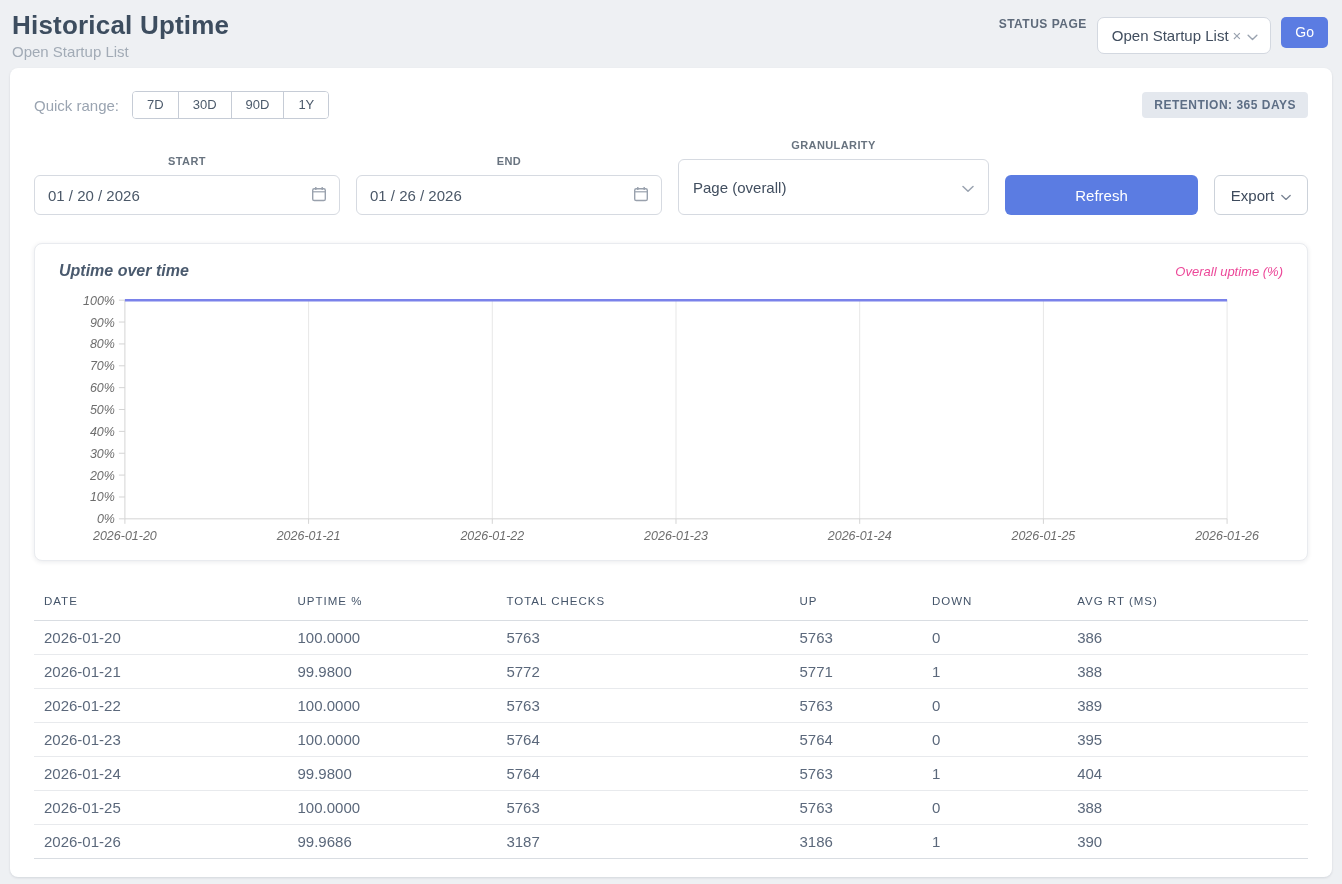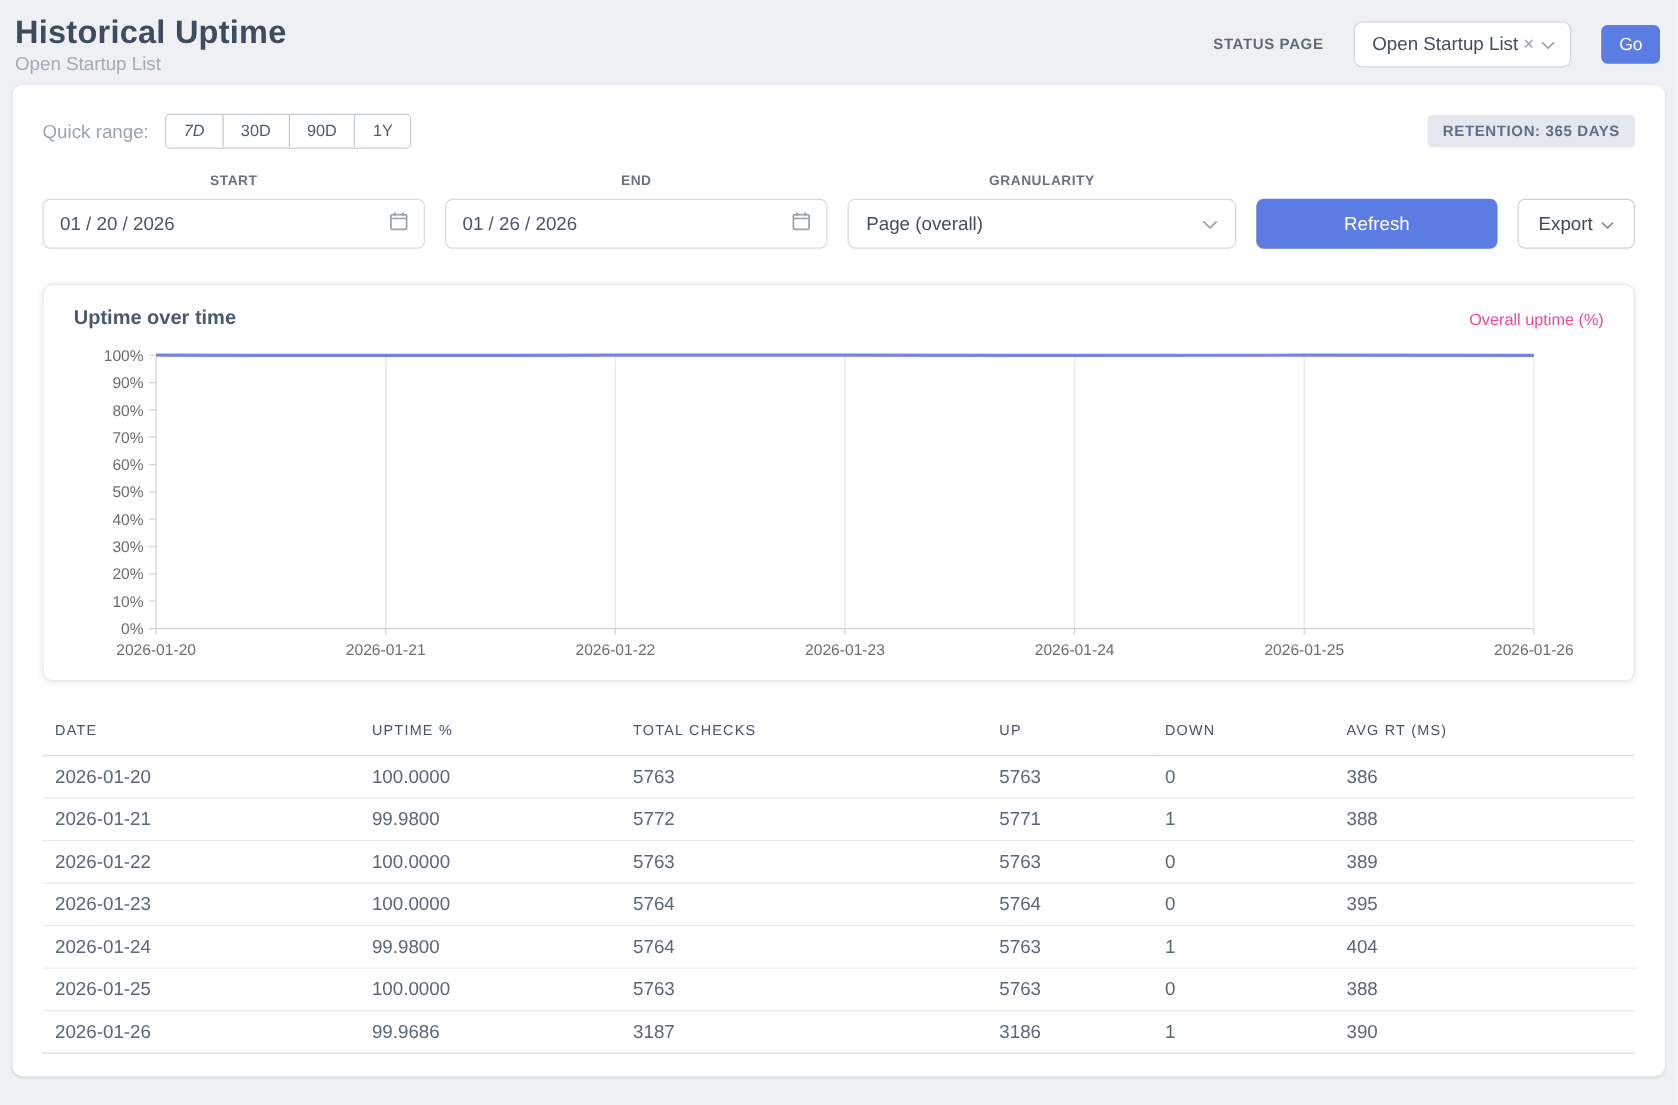--- a/index.html
+++ b/index.html
@@ -8,21 +8,21 @@
     width:1342px; height:884px;
     background:#eef0f3;
     font-family:"Liberation Sans", sans-serif;
     color:#4a5768;
   }
 
   
   .topbar { display:flex; justify-content:space-between; align-items:center; padding:10px 14px 8px 12px; }
   .page-title { font-size:26px; font-weight:700; color:#3d4d5f; margin:0; letter-spacing:.2px; }
   .page-subtitle { font-size:15px; color:#a2abb6; margin-top:2px; }
-  .topbar-right { display:flex; align-items:center; gap:24px; }
+  .topbar-right { display:flex; align-items:flex-start; gap:10px; }
   .statuspage-label { font-size:12px; font-weight:600; letter-spacing:.5px; color:#5e6a7a; }
   .select-pill {
     display:flex; align-items:center; gap:6px; background:#fff;
     border:1px solid #d3d8e0; border-radius:7px; height:37px; padding:0 12px 0 14px;
     font-size:15px; color:#414e5f; cursor:pointer;
   }
   .clear-x { color:#98a1ae; font-size:15px; margin-left:-2px; }
   .btn-go {
     background:#5b7ce2; color:#fff; border:none; border-radius:5px;
     height:31px; padding:0 14px; font-size:14px; cursor:pointer;
@@ -35,56 +35,56 @@
     padding:23px 24px 18px;
   }
 
   .row1 { display:flex; align-items:center; margin-bottom:20px; }
   .quickrange-label { font-size:15px; color:#9aa4b1; margin-right:13px; }
   .qr-group { display:inline-flex; border:1px solid #c6ccd6; border-radius:4px; overflow:hidden; background:#fff; }
   .qr-btn {
     border:none; border-left:1px solid #c6ccd6; background:#fff;
     padding:5px 14px; font-size:13px; color:#4c5a6b; cursor:pointer; line-height:16px;
   }
-  .qr-btn:first-child { border-left:none;font-style:italic; }
+  .qr-btn:first-child { border-left:none; }
   .spacer { flex:1; }
   .retention-badge {
     background:#e4e8ee; color:#5d6e85; font-size:12px; font-weight:700;
     letter-spacing:.5px; padding:6px 12px; border-radius:4px;
   }
 
   .row2 { display:flex; align-items:flex-end; gap:16px; margin-bottom:28px; }
   .field { display:flex; flex-direction:column; gap:8px;text-align:center; }
   .field-label { font-size:11px; font-weight:600; letter-spacing:.4px; color:#68737f; }
   .input-box {
     display:flex; align-items:center; justify-content:space-between;
     height:40px; border:1px solid #d6dae1; border-radius:6px; background:#fff;
     padding:0 12px 0 13px; font-size:15px; color:#4b5868; cursor:text;
   }
   .w-start { width:306px; } .w-end { width:306px; }
   .field-gran { flex:1; }
   .select-box {
     display:flex; align-items:center; justify-content:space-between;
-    height:40px; border:1px solid #d6dae1; border-radius:6px; background:#fff;
+    height:56px; border:1px solid #d6dae1; border-radius:6px; background:#fff;
     padding:0 14px; font-size:15px; color:#414e5f; cursor:pointer;
   }
   .btn-refresh {
     width:193px; height:40px; background:#5b7ce2; color:#fff; border:none;
     border-radius:6px; font-size:15px; cursor:pointer;
   }
   .btn-export {
     width:94px; height:40px; background:#fff; color:#3d4a5c; border:1px solid #ccd2da;
     border-radius:6px; font-size:15px; cursor:pointer;
     display:flex; align-items:center; justify-content:center; gap:7px;
   }
 
   
   .chart-card {
     border:1px solid #e9ebef; border-radius:8px; background:#fff;
-    box-shadow:0 1px 5px rgba(20,30,50,.09); padding:18px 24px 10px; margin-bottom:24px;
+    box-shadow:0 1px 5px rgba(20,30,50,.09); padding:18px 24px 10px; margin-bottom:24px;font-style:italic;
   }
   .chart-head { display:flex; justify-content:space-between; align-items:center; margin-bottom:8px; }
   .chart-title { font-size:16px; font-weight:700; color:#4a5a6e; }
   .chart-legend { font-size:13px; color:#ec4899; }
   svg.chart { display:block; width:100%; }
   svg.chart text { font-family:"Liberation Sans", sans-serif; }
 
   
   table.uptime { width:100%; border-collapse:collapse; margin-top:2px; }
   table.uptime th {

